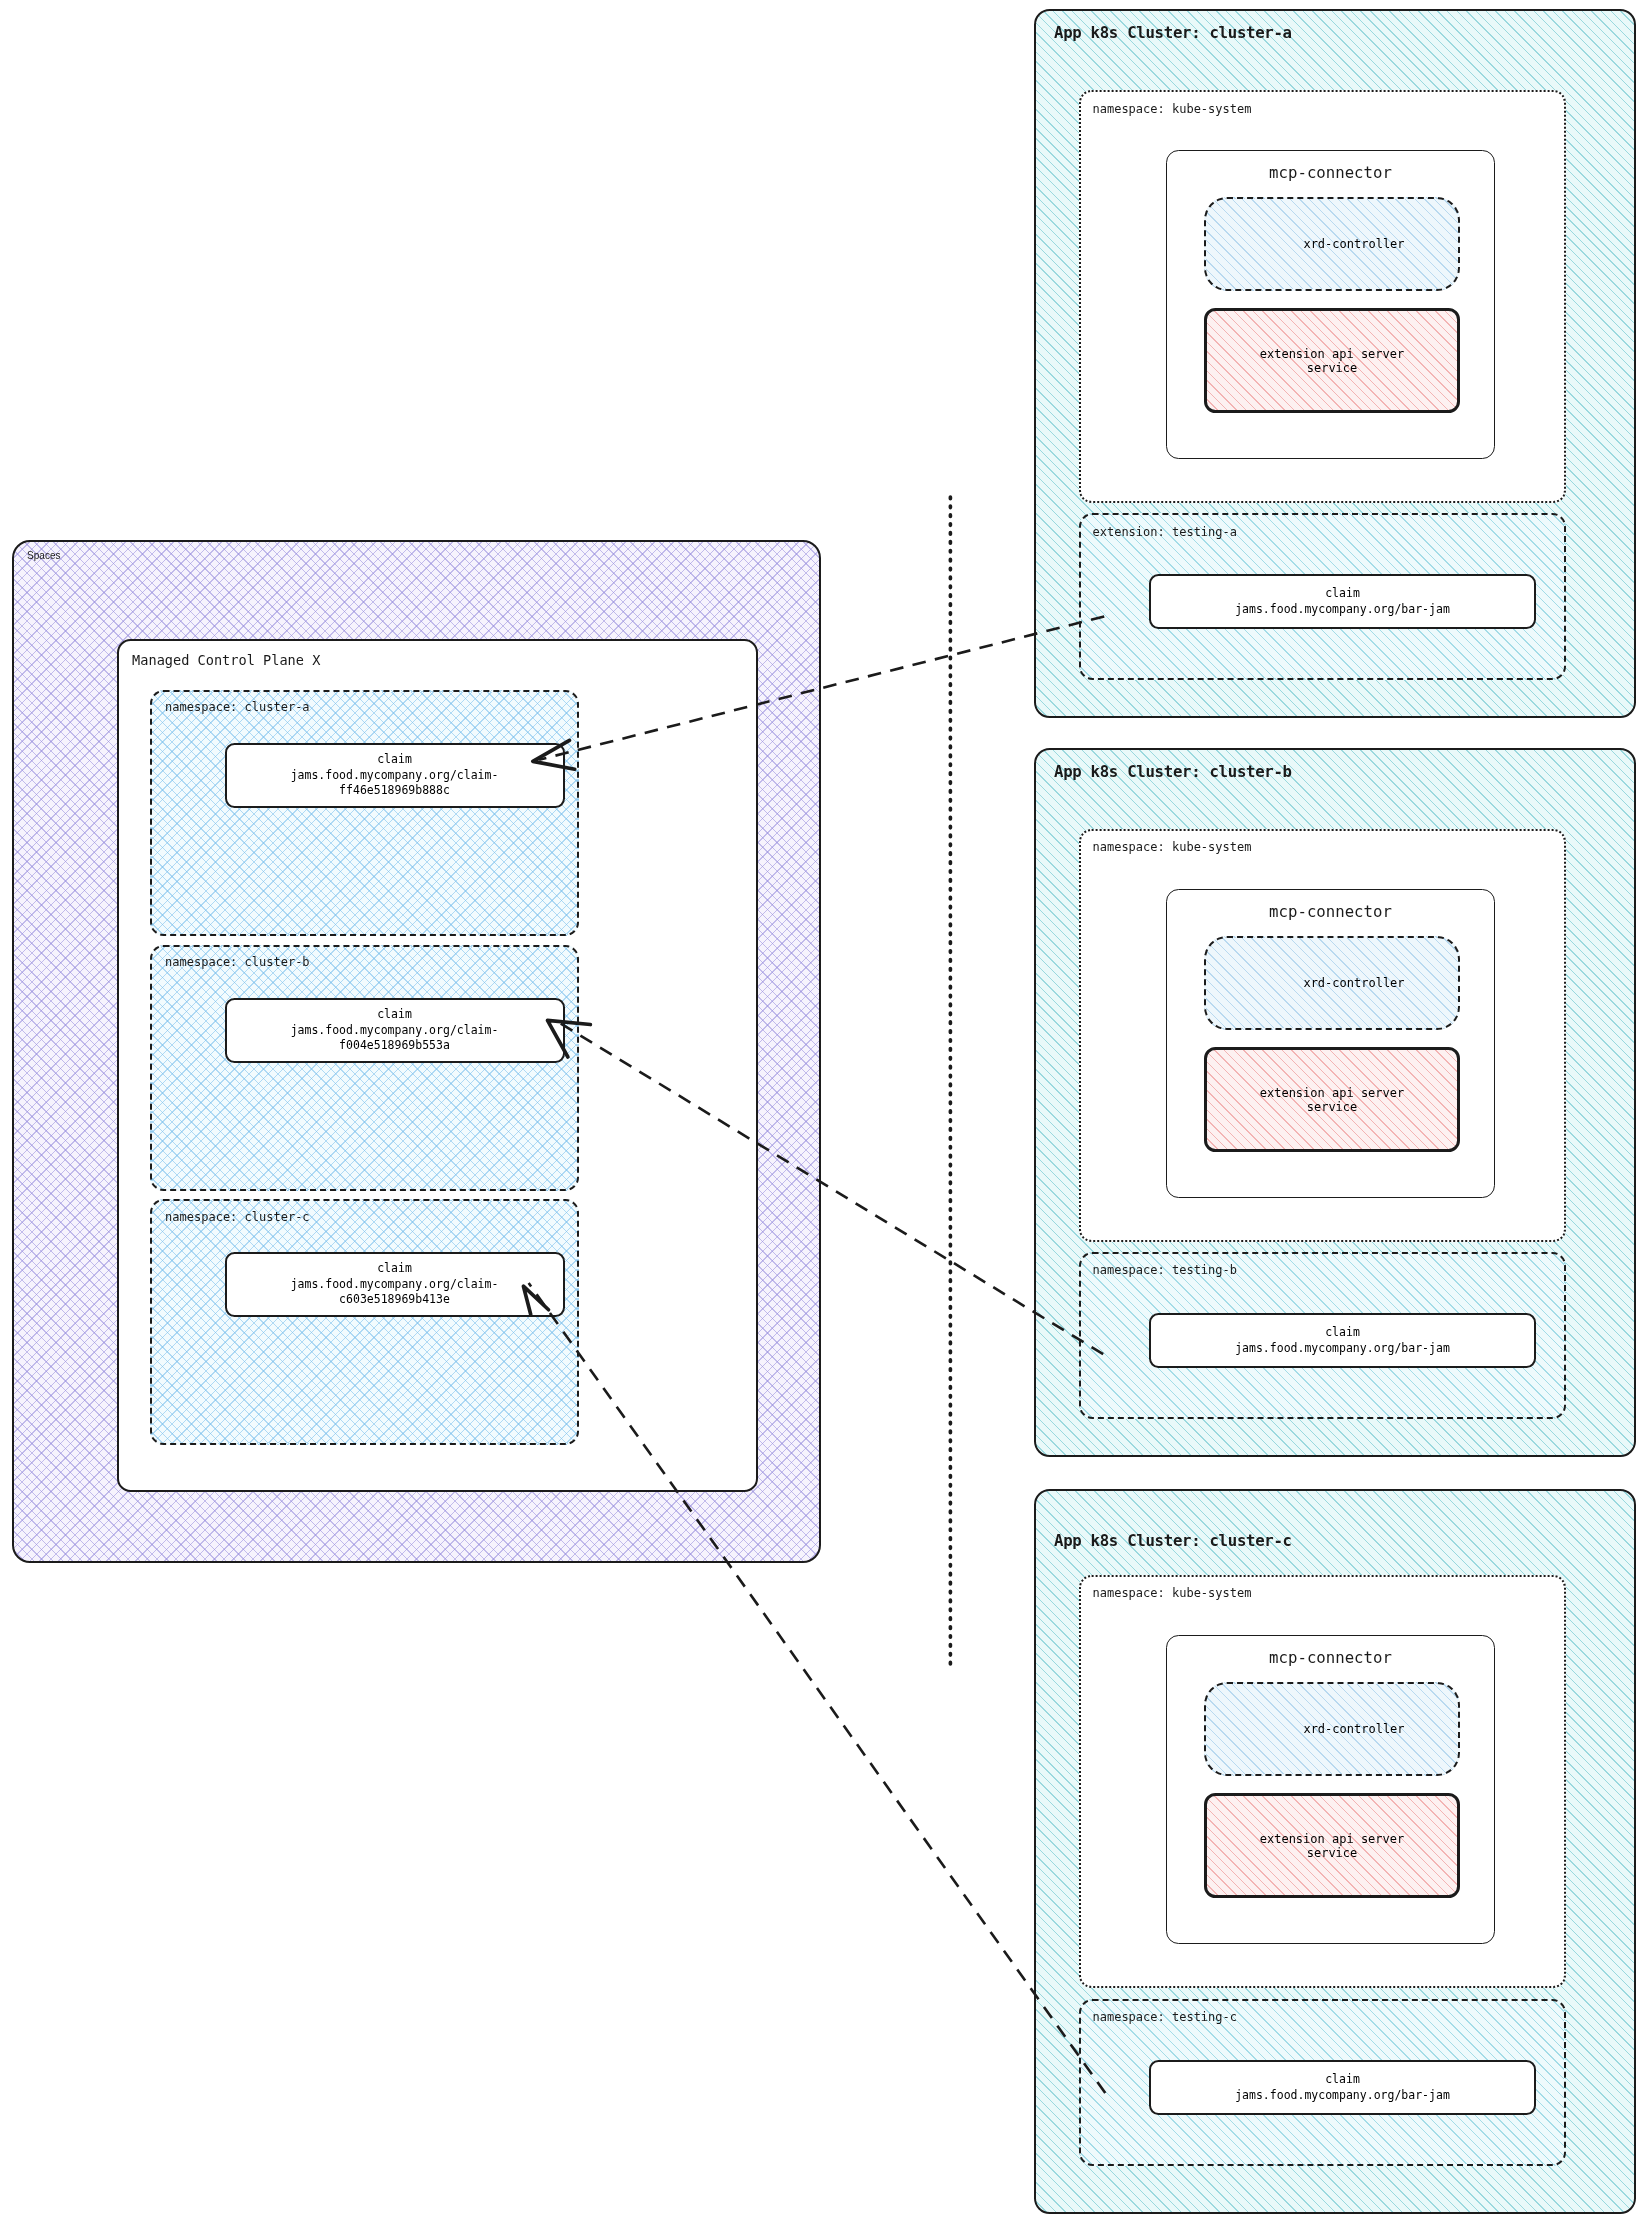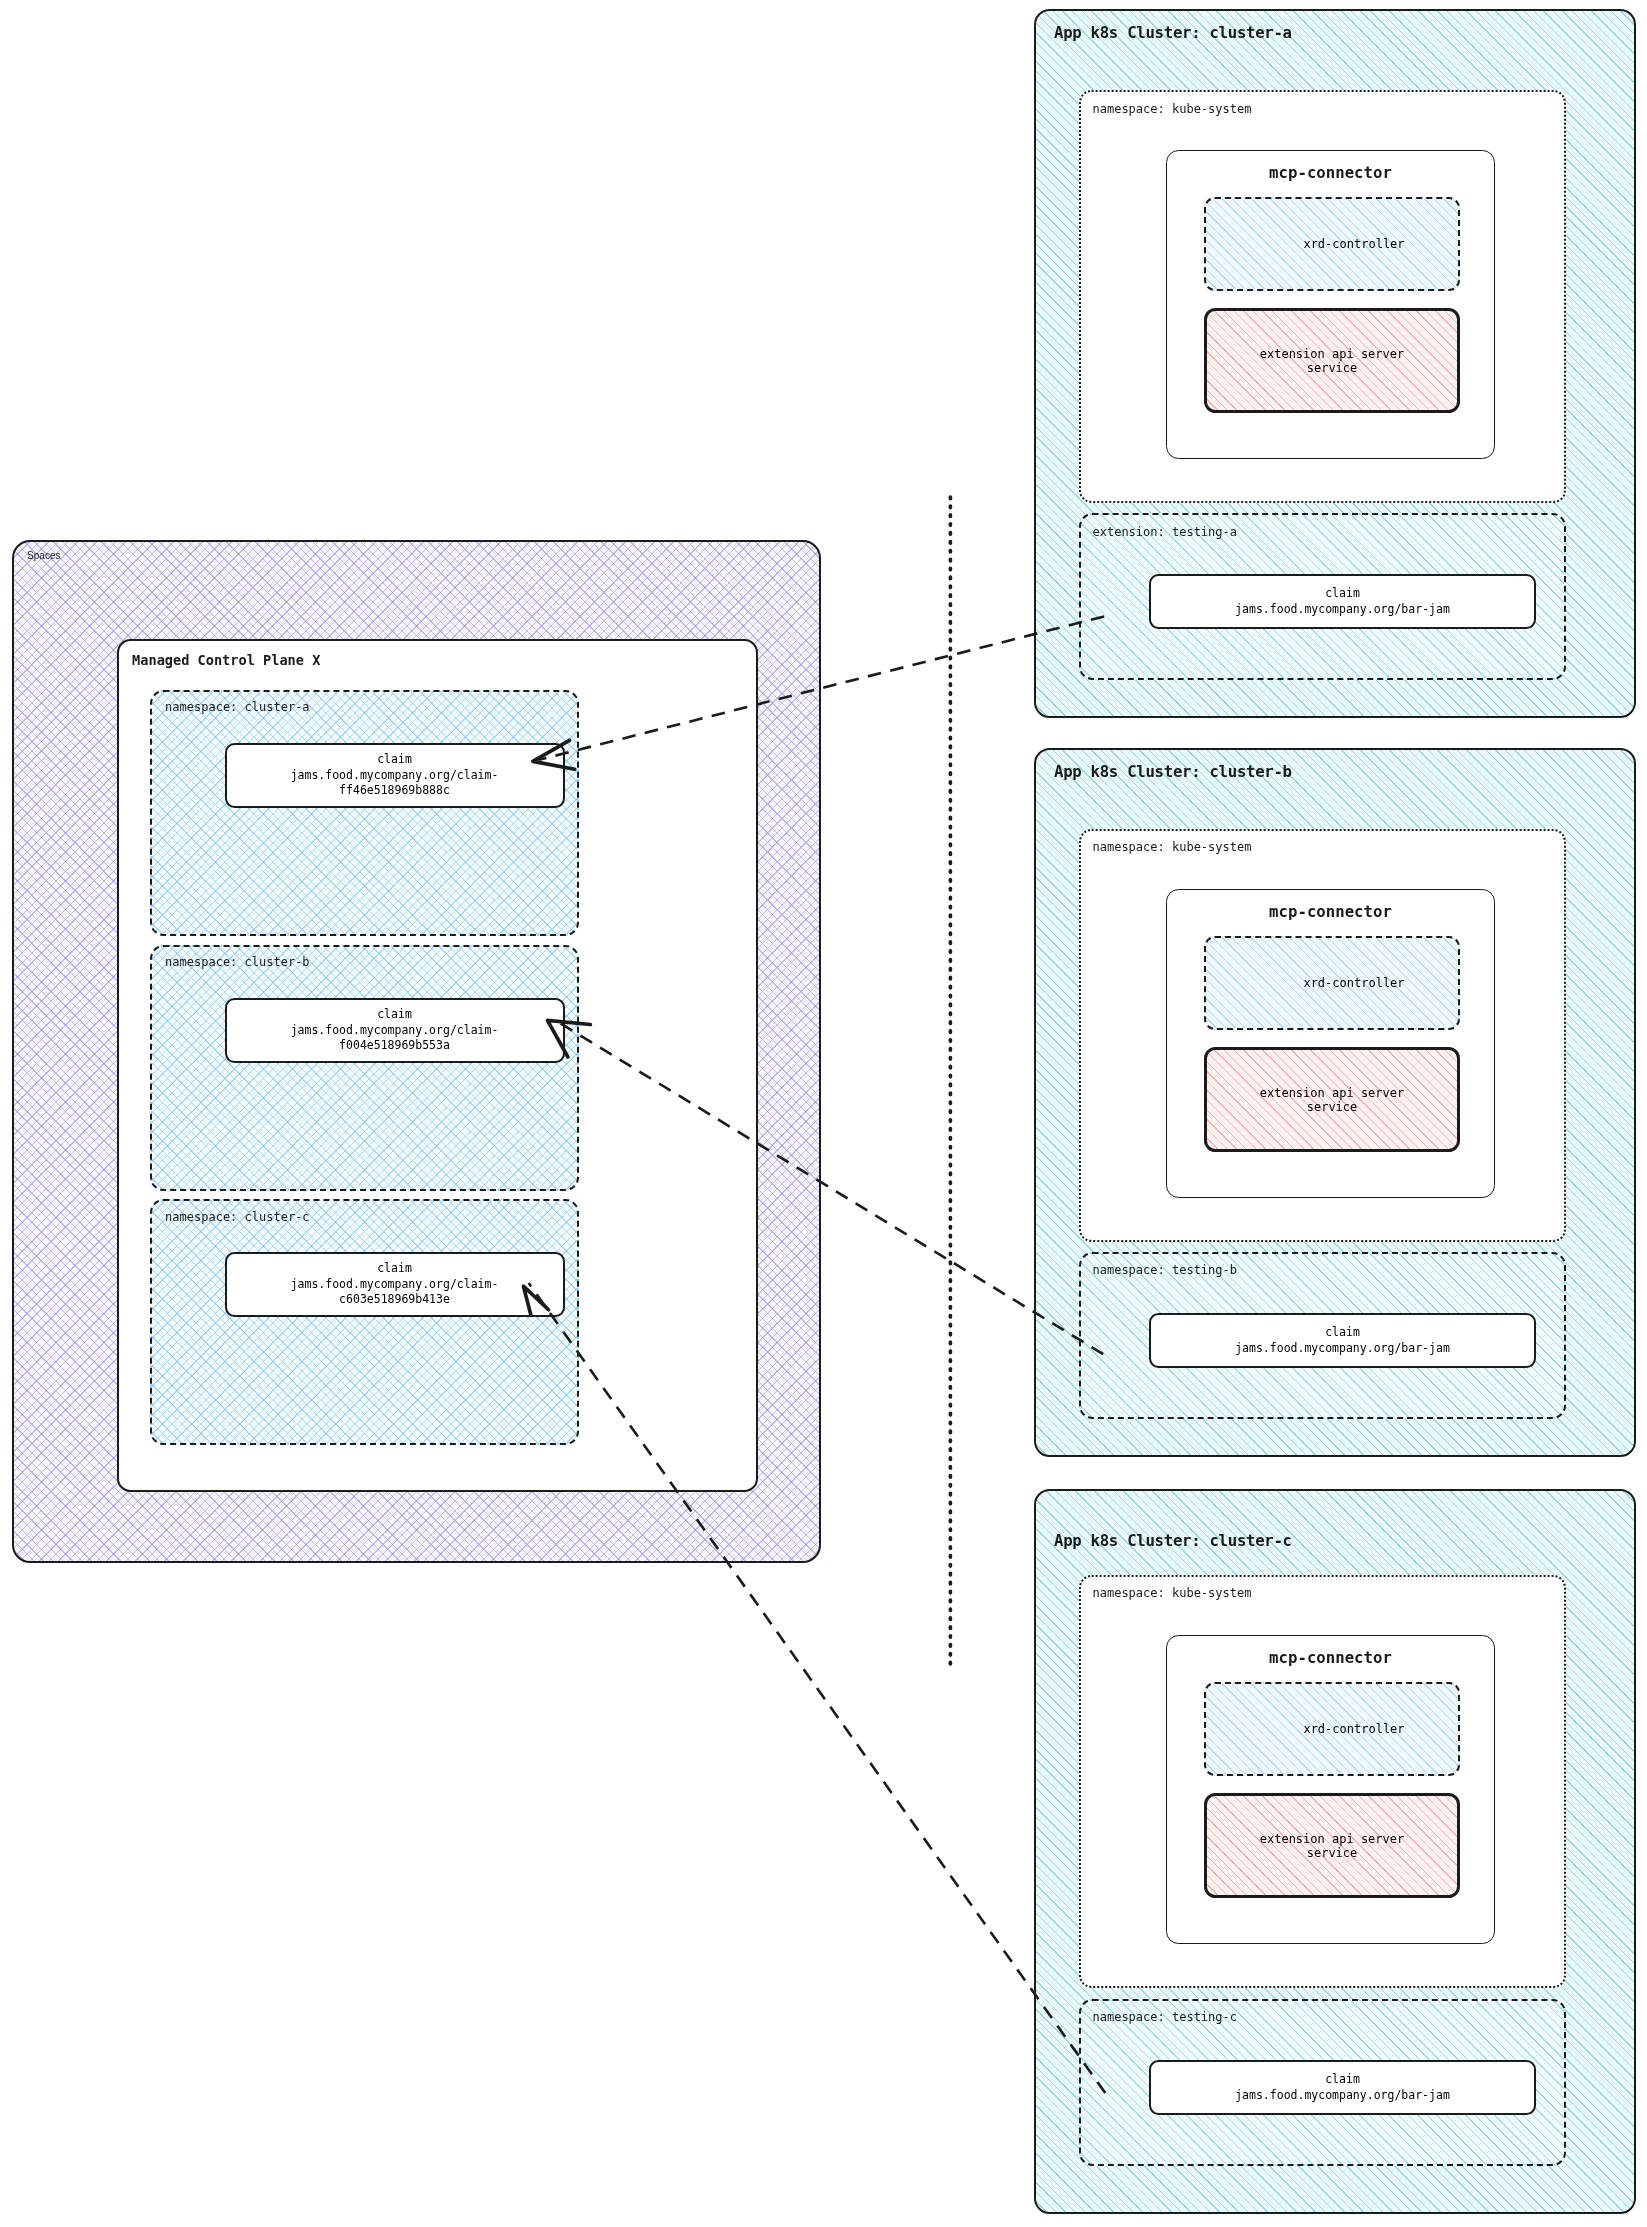--- a/index.html
+++ b/index.html
@@ -29,21 +29,21 @@
   }
 
   
   .ns-dotted{border:2.1px dotted #1b1b1b;border-radius:12.6px;background:#ffffff;}
 
   
   .connector{border:1.6px solid #1b1b1b;border-radius:12.6px;background:#ffffff;}
 
   
   .xrd{
-    border:2.6px dashed #1b1b1b;border-radius:11px;
+    border:2.6px dashed #1b1b1b;border-radius:23px;
     background-color:#eef7fc;
     background-image:repeating-linear-gradient(45deg, rgba(120,180,225,.45) 0 1px, transparent 1px 6.8px);
     padding-left:44px;
   }
 
   
   .extapi{
     border:3.1px solid #1b1b1b;border-radius:11.5px;
     background-color:#fdf1f1;
     background-image:repeating-linear-gradient(45deg, rgba(235,130,130,.55) 0 1px, transparent 1px 6.8px);
@@ -62,21 +62,21 @@
     background-color:#eefafc;
     background-image:repeating-linear-gradient(45deg, rgba(90,190,210,.5) 0 1px, transparent 1px 6.8px);
   }
 
   
   .claim{border:2.1px solid #1b1b1b;border-radius:9.4px;background:#ffffff;
          display:flex;flex-direction:column;align-items:center;justify-content:center;text-align:right;}
 
   .t-title     {font-size:15.7px;font-weight:700;letter-spacing:-0.3px;}
   .t-small     {font-size:12px;}
-  .t-mid       {font-size:13.6px;font-weight:bold;}
+  .t-mid       {font-size:13.6px;}
   .t-claim     {font-size:11.5px;line-height:1.38;}
   .t-spaces    {font-family:Liberation Sans, sans-serif;font-size:10px;font-weight:500;}
 
   svg.overlay{position:absolute;left:0;top:0;width:1647px;height:2227px;pointer-events:none;}
 </style>
 </head>
 <body>
 
 <div id="stage">
 

